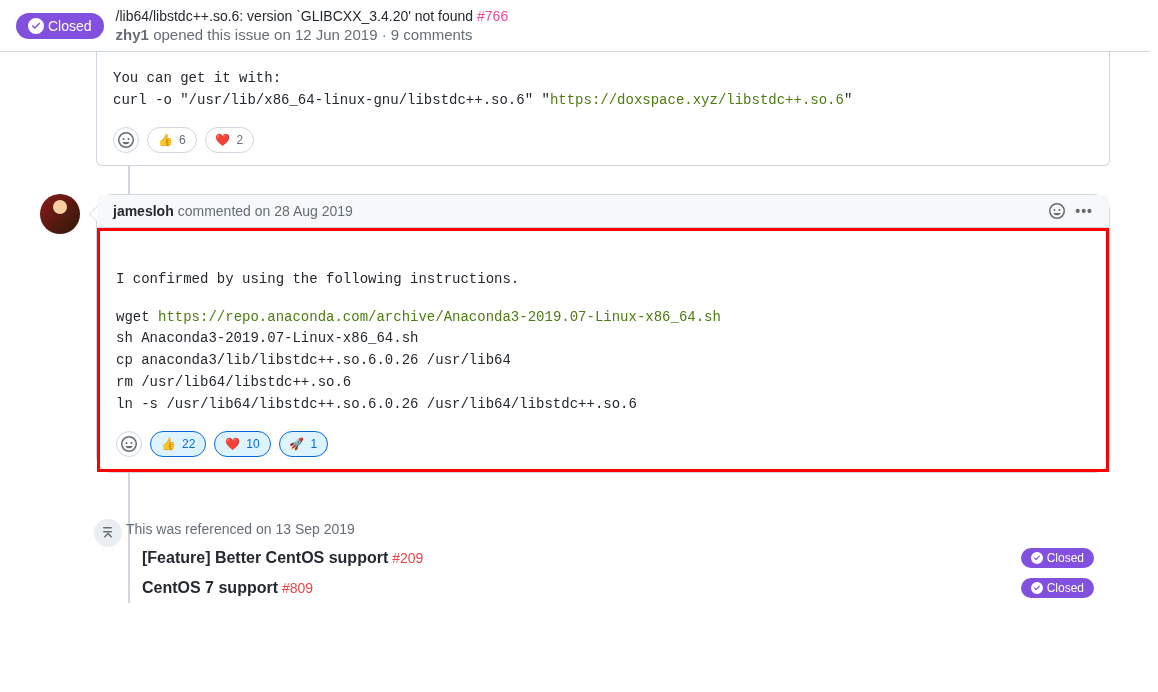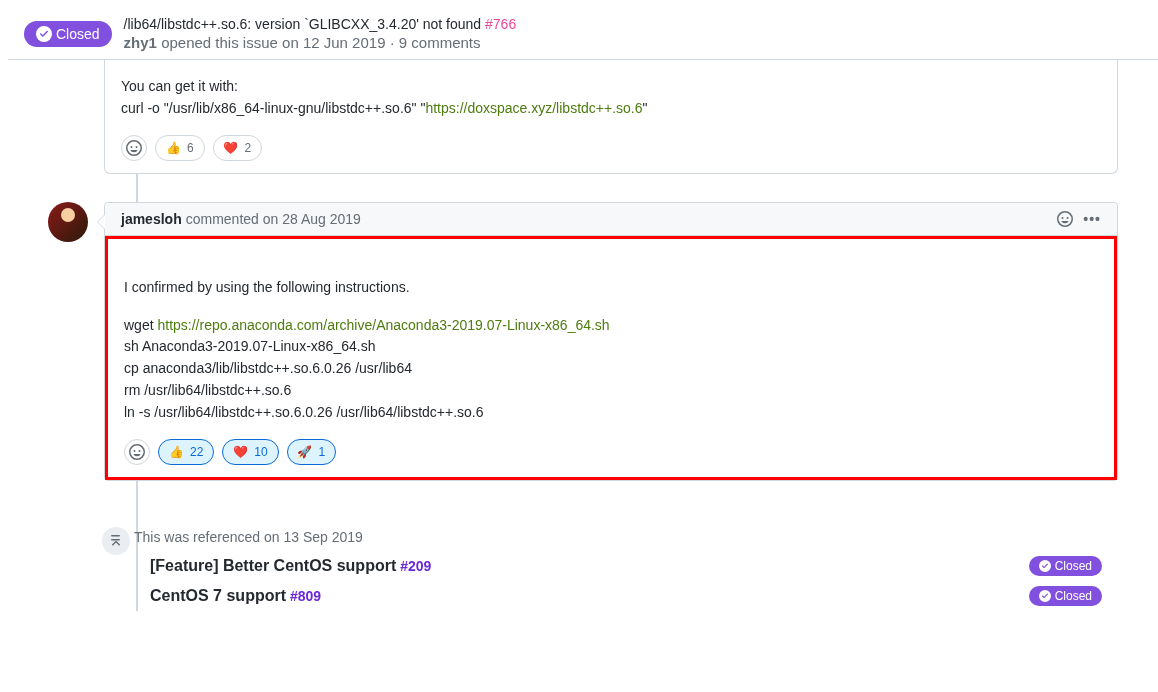--- a/index.html
+++ b/index.html
@@ -48,21 +48,21 @@
       position: absolute;
       top: 6px; left: 13px;
       width: 14px; height: 14px;
       background: #f7cfa3;
       border-radius: 50%;
     }
 
     .comment-box {
       flex: 1;
       border: 1px solid #d0d7de;
-      border-radius: 4px;
+      border-radius: 16px;
       background: #fff;
       position: relative;
       z-index: 1;
     }
     .comment-arrow {
       position: absolute;
       top: 11px;
       left: -8px;
       width: 0; height: 0;
       border-top: 8px solid transparent;
@@ -84,21 +84,21 @@
       background: #f6f8fa;
       border-bottom: 1px solid #d0d7de;
       border-radius: 6px 6px 0 0;
       color: #656d76;
     }
     .comment-header .author-name { font-weight: 600; color: #24292f; margin-right: 4px; }
     .header-actions { margin-left: auto; display: flex; align-items: center; gap: 10px; color: #656d76; }
     .icon-btn { width: 16px; height: 16px; color: #656d76; cursor: pointer; }
     .kebab { letter-spacing: 1px; font-weight: 700; cursor: pointer; }
 
-    .comment-body { padding: 16px; line-height: 1.55; }
+    .comment-body { padding: 16px; line-height: 1.55; font-family: Liberation Mono, monospace; }
     .comment-body p { margin-bottom: 16px; }
     .comment-body p:last-child { margin-bottom: 0; }
     .comment-body a { color: #4d7c0f; text-decoration: none; }
     .code-line { font-family: inherit; }
 
     .reactions { padding: 0 16px 12px 16px; display: flex; align-items: center; gap: 8px; }
     .smiley-add {
       width: 26px; height: 26px;
       border: 1px solid #d0d7de;
       border-radius: 50%;
@@ -158,36 +158,36 @@
       justify-content: center;
       z-index: 2;
       color: #656d76;
     }
     .ref-item {
       display: flex;
       align-items: center;
       padding: 5px 16px;
     }
     .ref-title { font-weight: 600; font-size: 16px; color: #24292f; }
-    .ref-num { color: #6d28d9; font-weight: 700; }
+    .ref-num { color: #ef4444; font-weight: 400; }
     .closed-badge-small {
       display: inline-flex;
       align-items: center;
       gap: 4px;
       background: #8250df;
       color: #fff;
       padding: 3px 10px;
       border-radius: 2em;
       font-weight: 500;
       font-size: 12px;
       margin-left: auto;
     }
     .refs-text { color: #656d76; padding-bottom: 6px; }
     
-    .main-container { width: 1150px; margin: 8px; position: relative; }
+    .main-container { width: 1150px; margin: 0; position: relative; }
     .timeline-wrapper { position: relative; padding: 0 40px 0 40px; }
   </style>
 </head>
 <body>
 
 <div class="main-container">
 
   <div class="sticky-header">
     <span class="closed-badge">
       <svg class="check-icon-svg" viewBox="0 0 16 16">

